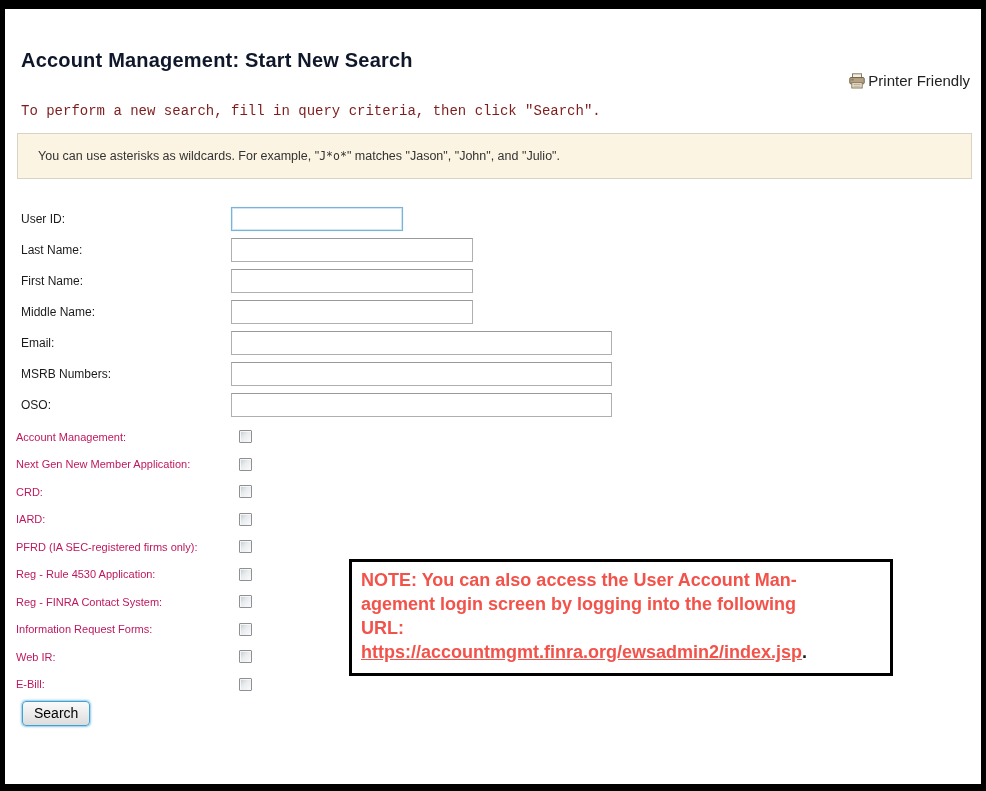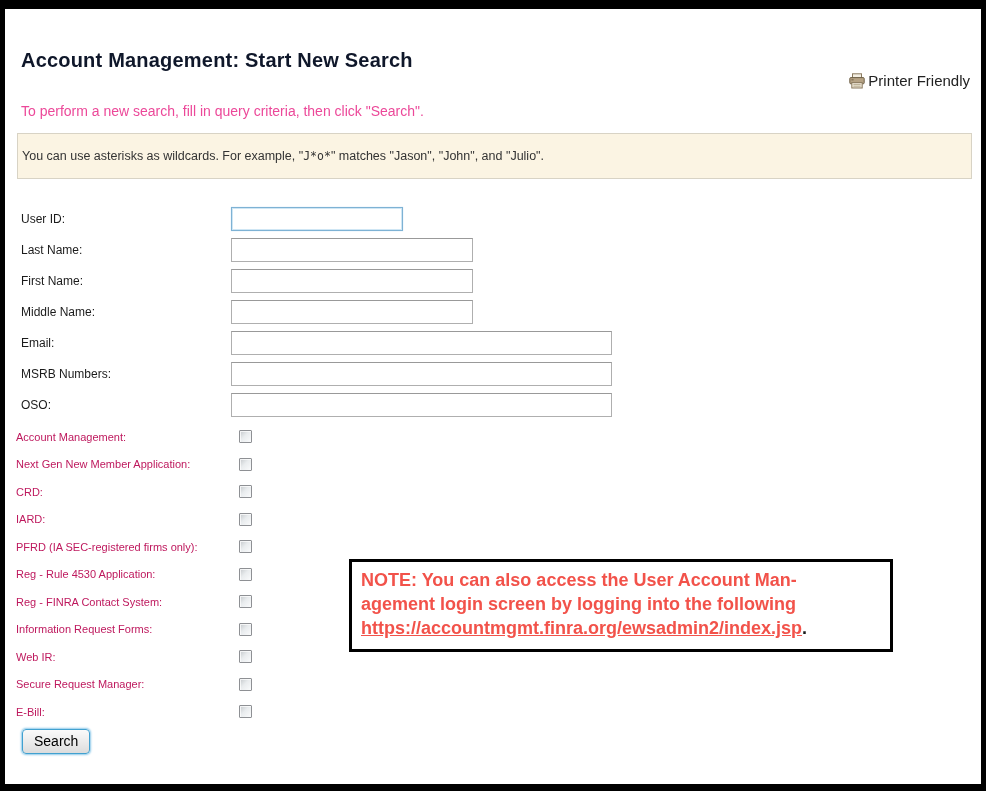--- a/index.html
+++ b/index.html
@@ -6,25 +6,25 @@
   body{width:986px;height:791px;overflow:hidden;font-family:"Liberation Sans",sans-serif;-webkit-font-smoothing:antialiased;}
   .frame{position:relative;width:986px;height:791px;box-sizing:border-box;
          border-style:solid;border-color:#000;border-width:9px 5px 7px 5px;background:#fff;}
   .content{position:relative;height:100%;padding:0 9px 0 11px;box-sizing:border-box;}
 
   
   .printer-friendly{position:absolute;top:24px;right:11px;display:flex;align-items:center;gap:2px;
                     font-size:15px;color:#222;cursor:pointer;text-decoration:none;text-align:center;}
   .printer-friendly svg{display:block;}
   h1{margin:39px 0 0 5px;font-size:20px;line-height:25px;font-weight:bold;color:#0f172a;letter-spacing:.2px;}
-  .intro{margin:30px 0 0 5px;font-size:14px;line-height:17px;color:#ec4899;}
+  .intro{margin:30px 0 0 5px;font-size:14px;line-height:17px;color:#7f1d1d;font-family:Liberation Mono, monospace;}
 
   
   .tip{margin:13px 0 0 1px;box-sizing:border-box;background:#FBF4E3;border:1px solid #D8D3C5;
-       padding:14px 4px;font-size:12.5px;color:#333;line-height:16px;}
+       padding:14px 20px;font-size:12.5px;color:#333;line-height:16px;}
   .tip code{font-family:"DejaVu Sans Mono",monospace;font-size:11.5px;color:#333;}
 
   
   .form{margin-top:27px;}
   .row{display:flex;align-items:center;height:25px;margin-bottom:6px;}
   .flabel{width:210px;flex:0 0 210px;font-size:12px;color:#1b1b1b;margin-left:5px;}
   .tinput{box-sizing:border-box;height:24px;border:1px solid #AFAFAF;border-top-color:#999;
           background:#fff;font-size:13px;padding:2px 4px;color:#222;border-radius:0;}
   .tinput.focused{border:1px solid #7EB2D4;box-shadow:inset 0 0 0 1px #CFE6F4, 0 0 1px #BBDCF0;}
   .w-narrow{width:172px;} .w-medium{width:242px;} .w-wide{width:381px;}
@@ -155,35 +155,32 @@
   <div class="crow">
     <label class="clabel">Information Request Forms:</label>
     <span class="checkbox" role="checkbox" aria-checked="false"></span>
   </div>
 
   <div class="crow">
     <label class="clabel">Web IR:</label>
     <span class="checkbox" role="checkbox" aria-checked="false"></span>
   </div>
 
-  <div class="crow">
-    <label class="clabel">Secure Request Manager:</label>
-    <span class="checkbox" role="checkbox" aria-checked="false"></span>
-  </div>
 
   <div class="crow">
     <label class="clabel">E-Bill:</label>
     <span class="checkbox" role="checkbox" aria-checked="false"></span>
   </div>
 </div>
       <div class="btnwrap">
         <button class="search-btn">Search</button>
       </div>
     </div>
 
     <div class="note">
       <div class="nline">NOTE: You can also access the User Account Man-</div>
       <div class="nline">agement login screen by logging into the following</div>
+      <div class="nline">URL:</div>
       <div class="nline"><a>https://accountmgmt.finra.org/ewsadmin2/index.jsp</a><span class="suffix">.</span></div>
     </div>
 
   </div>
 </div>
 
 </body></html>

